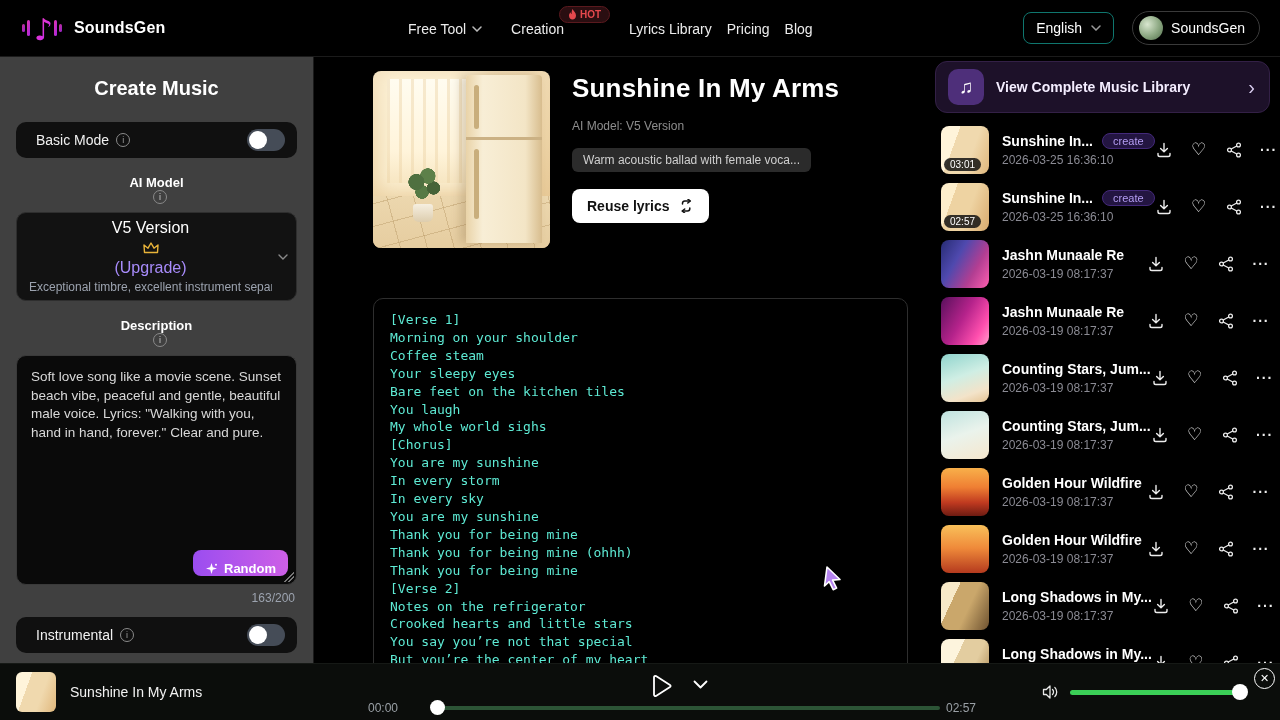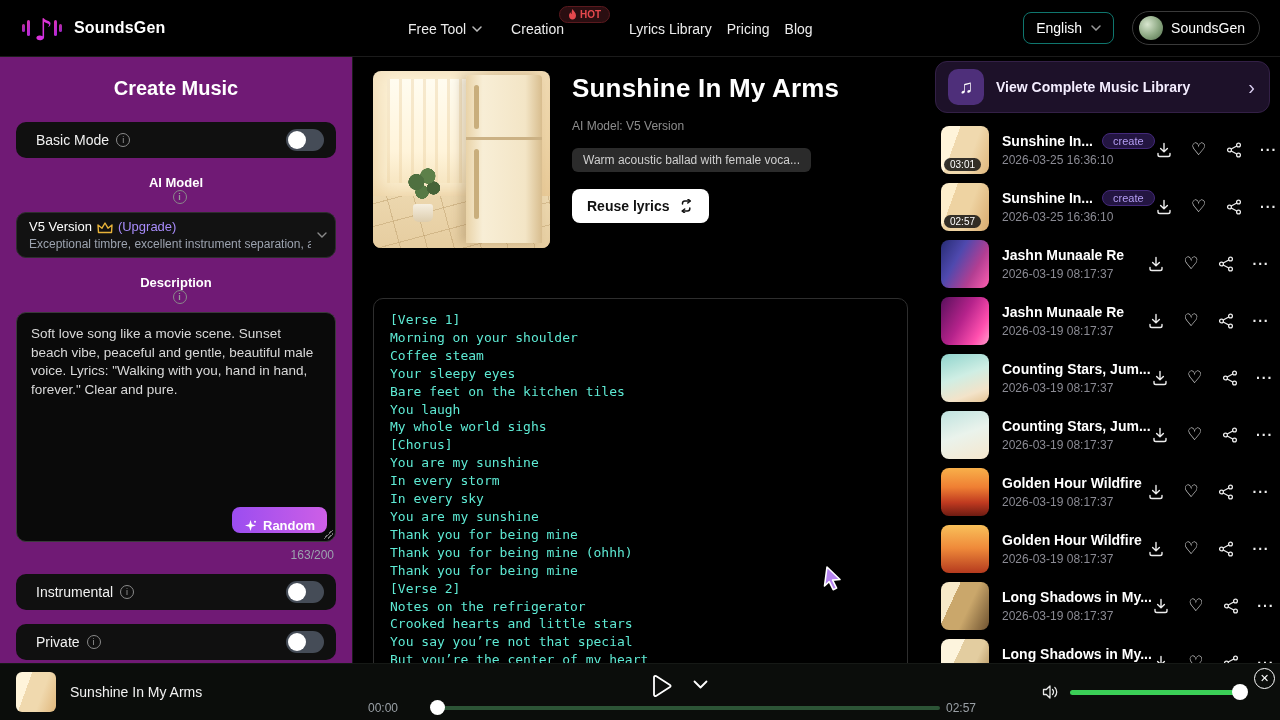--- a/index.html
+++ b/index.html
@@ -24,35 +24,35 @@
                border-radius:10px; padding:2px 8px; }
   .nav-right { margin-left:auto; display:flex; align-items:center; }
   .lang-box { height:32px; border:1px solid #0f766e; border-radius:8px; padding:0 12px;
               display:flex; align-items:center; gap:9px; font-size:14px; cursor:pointer; }
   .user-pill { height:34px; border:1px solid #3a3a3a; border-radius:18px; margin-left:18px;
                padding:0 14px 0 6px; display:flex; align-items:center; gap:8px; font-size:14px; cursor:pointer; }
   .avatar { width:24px; height:24px; border-radius:50%;
             background:radial-gradient(circle at 35% 35%, #d8e6cf, #8aa680 55%, #4f6b4a); }
 
   
-  .sidebar-left { position:absolute; top:57px; left:0; bottom:0; width:353px;
-                  border-right:1px solid #1b1b1b; padding:14px 16px; background:#701a75; }
+  .sidebar-left { position:absolute; top:57px; left:0; bottom:0; width:314px;
+                  border-right:1px solid #1b1b1b; padding:14px 16px; background:#404040; }
   .panel-title { text-align:center; font-size:20px; font-weight:700; margin:6px 0 22px; }
   .toggle-row { height:36px; background:#101010; border-radius:10px; display:flex; align-items:center;
                 justify-content:space-between; padding:0 12px; }
   .row-label { font-size:14px; color:#f1f1f1; display:flex; align-items:center;margin-left:8px; }
   .info-i { width:14px; height:14px; border:1px solid #8a8a8a; border-radius:50%; color:#9a9a9a;
             font-size:9px; line-height:12px; display:inline-flex; align-items:center; justify-content:center;
             margin-left:7px; font-style:normal; }
   .toggle { width:38px; height:22px; background:#454c57; border-radius:11px; position:relative; cursor:pointer; }
   .toggle .knob { width:18px; height:18px; background:#fff; border-radius:50%; position:absolute; left:2px; top:2px; }
   .field-label { font-size:13px; font-weight:700; display:flex; align-items:center; margin:17px 0 8px;flex-direction:column; }
   .model-select { background:#121212; border:1px solid #2e2e2e; border-radius:10px;
                   padding:6px 24px 6px 12px; position:relative; cursor:pointer; }
-  .model-line1 { font-size:13px; display:flex; align-items:flex-end; gap:5px; white-space:nowrap; }
+  .model-line1 { font-size:16px; display:flex; align-items:center; gap:5px; white-space:nowrap;flex-direction:column; }
   .upgrade { color:#a78bfa; }
   .model-line2 { font-size:12px; color:#9ca3af; white-space:nowrap; overflow:hidden; margin-top:3px; }
   .select-chevron { position:absolute; right:8px; top:50%; transform:translateY(-50%); }
   .desc-box { position:relative; border:1px solid #3a3a3a; border-radius:10px; background:#0a0a0a;
               height:230px; }
   .desc-box textarea { width:100%; height:100%; background:transparent; border:none; outline:none;
       color:#d9d9d9; font-size:13.5px; line-height:1.38; padding:12px 14px; resize:none;
       font-family:"Liberation Sans", sans-serif; }
   .random-btn { position:absolute; right:8px; bottom:8px; height:26px; padding:0 12px; border:none;
       border-radius:8px; background:linear-gradient(90deg,#9b4df0,#cd5fe6); color:#fff; font-size:13px;

